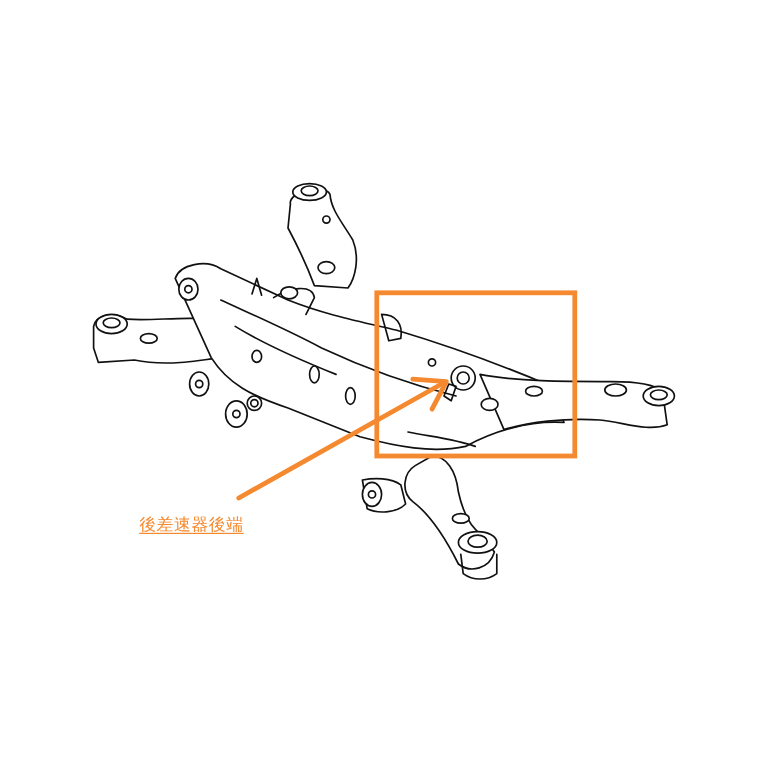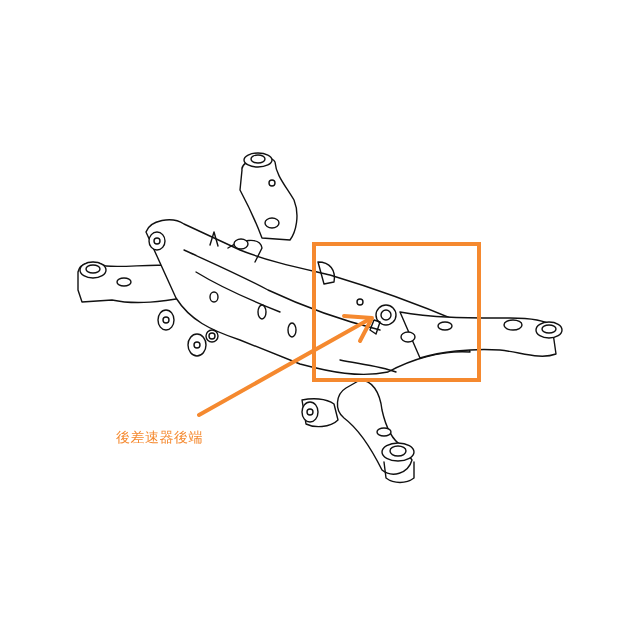--- a/index.html
+++ b/index.html
@@ -2,21 +2,21 @@
 <html><head>
   <meta charset="utf-8">
   <style>
     html, body { margin: 0; padding: 0; background: #ffffff; }
     body { width: 640px; height: 640px; position: relative; overflow: hidden;
            font-family: "DejaVu Sans", sans-serif; }
     #stage { position: absolute; left: 0; top: 0; width: 640px; height: 640px; }
     .label {
       position: absolute; left: 116px; top: 429px;
       font-size: 14px; letter-spacing: 0.5px;
-      color: #F5892F; text-underline-offset: 2px;
+      color: #F5892F; text-decoration: underline; text-underline-offset: 2px;
       font-family: "DejaVu Sans", sans-serif; white-space: nowrap;
     }
     .part path, .part ellipse, .part circle, .part line, .part polyline {
       fill: #ffffff; stroke: #111111; stroke-width: 1.4; stroke-linejoin: round; stroke-linecap: round;
     }
     .part .nofill { fill: none; }
   </style>
 </head>
 <body>
 

